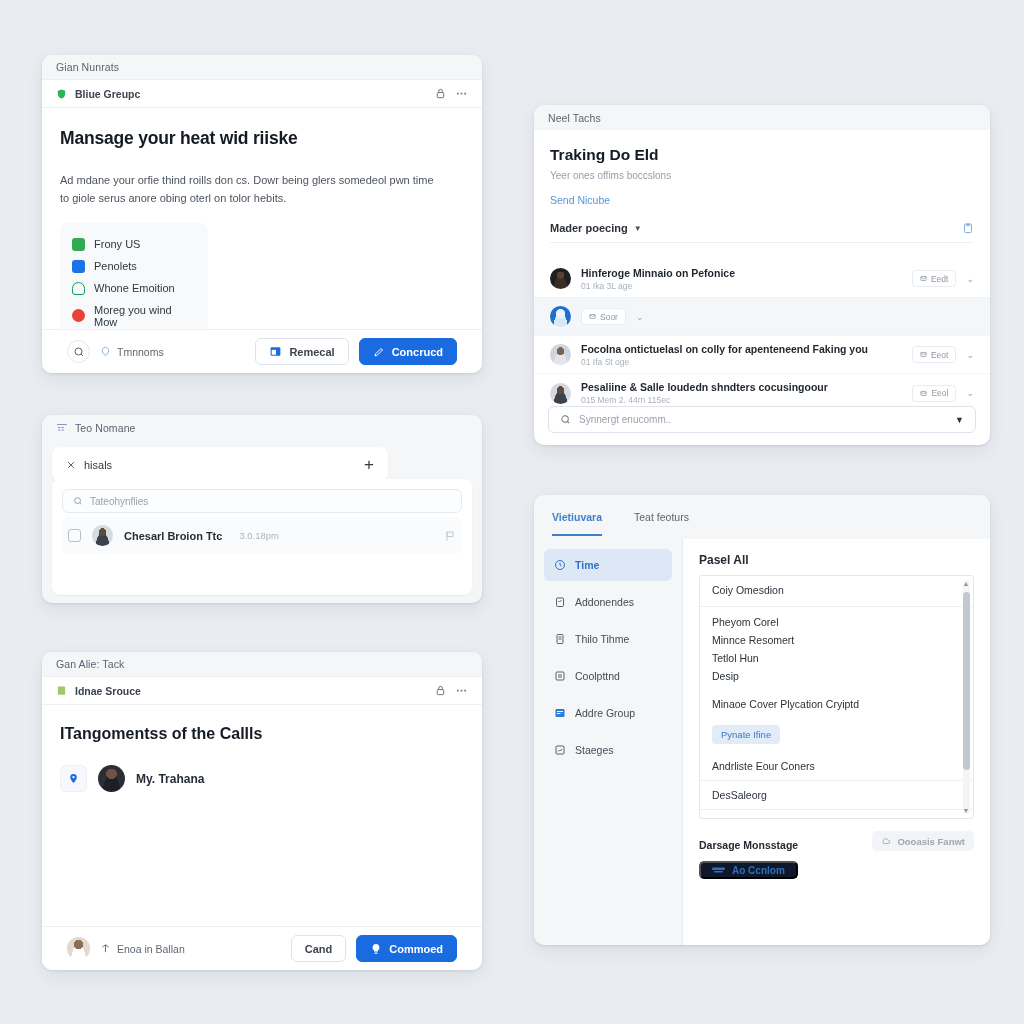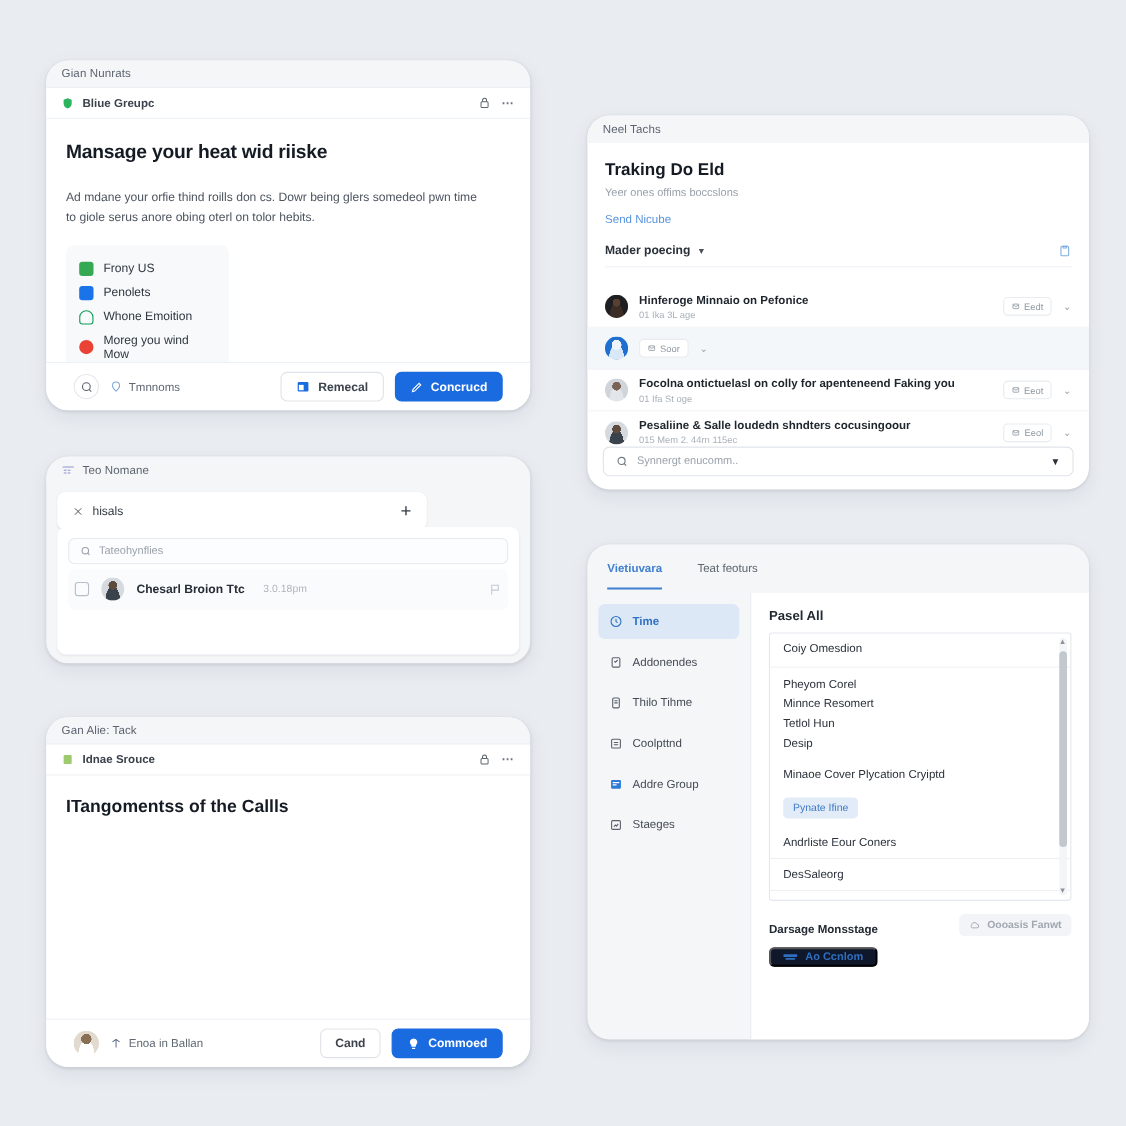--- a/index.html
+++ b/index.html
@@ -8,21 +8,21 @@
     background: #e9edf2;
     font-family: "Liberation Sans", sans-serif;
     -webkit-font-smoothing: antialiased;
   }
   .stage { position: relative; width: 1024px; height: 1024px; overflow: hidden; }
 
   
   .card {
     position: absolute;
     background: #ffffff;
-    border-radius: 20px;
+    border-radius: 10px;
     box-shadow: 0 1px 3px rgba(16,24,40,.10), 0 6px 18px rgba(16,24,40,.07);
     overflow: hidden;
   }
   .card-titlebar {
     height: 25px;
     background: #f4f6f8;
     border-bottom: 1px solid #eceff3;
     display: flex; align-items: center;
     padding: 0 14px;
     font-size: 10.5px; color: #5c6470; letter-spacing: .1px;
@@ -428,20 +428,30 @@
               <rect x="5" y="10" width="14" height="11" rx="2"></rect>
               <path d="M8 10V7a4 4 0 018 0v3"></path>
             </svg>
         </span>
         <span class="ico" style="letter-spacing:1px;font-size:11px;">⋯</span>
       </span>
     </div>
 
     <div class="call-body">
       <div class="call-h1">ITangomentss of the Callls</div>
+      <div class="call-attendee">
+        <span class="call-badge">
+          <svg width="11" height="11" viewBox="0 0 24 24" fill="#1a6ae0">
+              <path d="M12 2a7 7 0 017 7c0 5-7 13-7 13S5 14 5 9a7 7 0 017-7z"></path>
+              <circle cx="12" cy="9" r="2.4" fill="#fff"></circle>
+            </svg>
+        </span>
+        <span class="avatar-lg"></span>
+        <span class="person-name" style="font-size:12px">My. Trahana</span>
+      </div>
     </div>
 
     <div class="pc-footer">
       <span class="avatar-sm-f"></span>
       <span class="link-chip">
         <span class="ico">
           <svg width="11" height="11" viewBox="0 0 24 24" fill="none" stroke="#5b6b84" stroke-width="2">
               <path d="M12 4v16M5 9l7-5 7 5"></path>
             </svg>
         </span>

